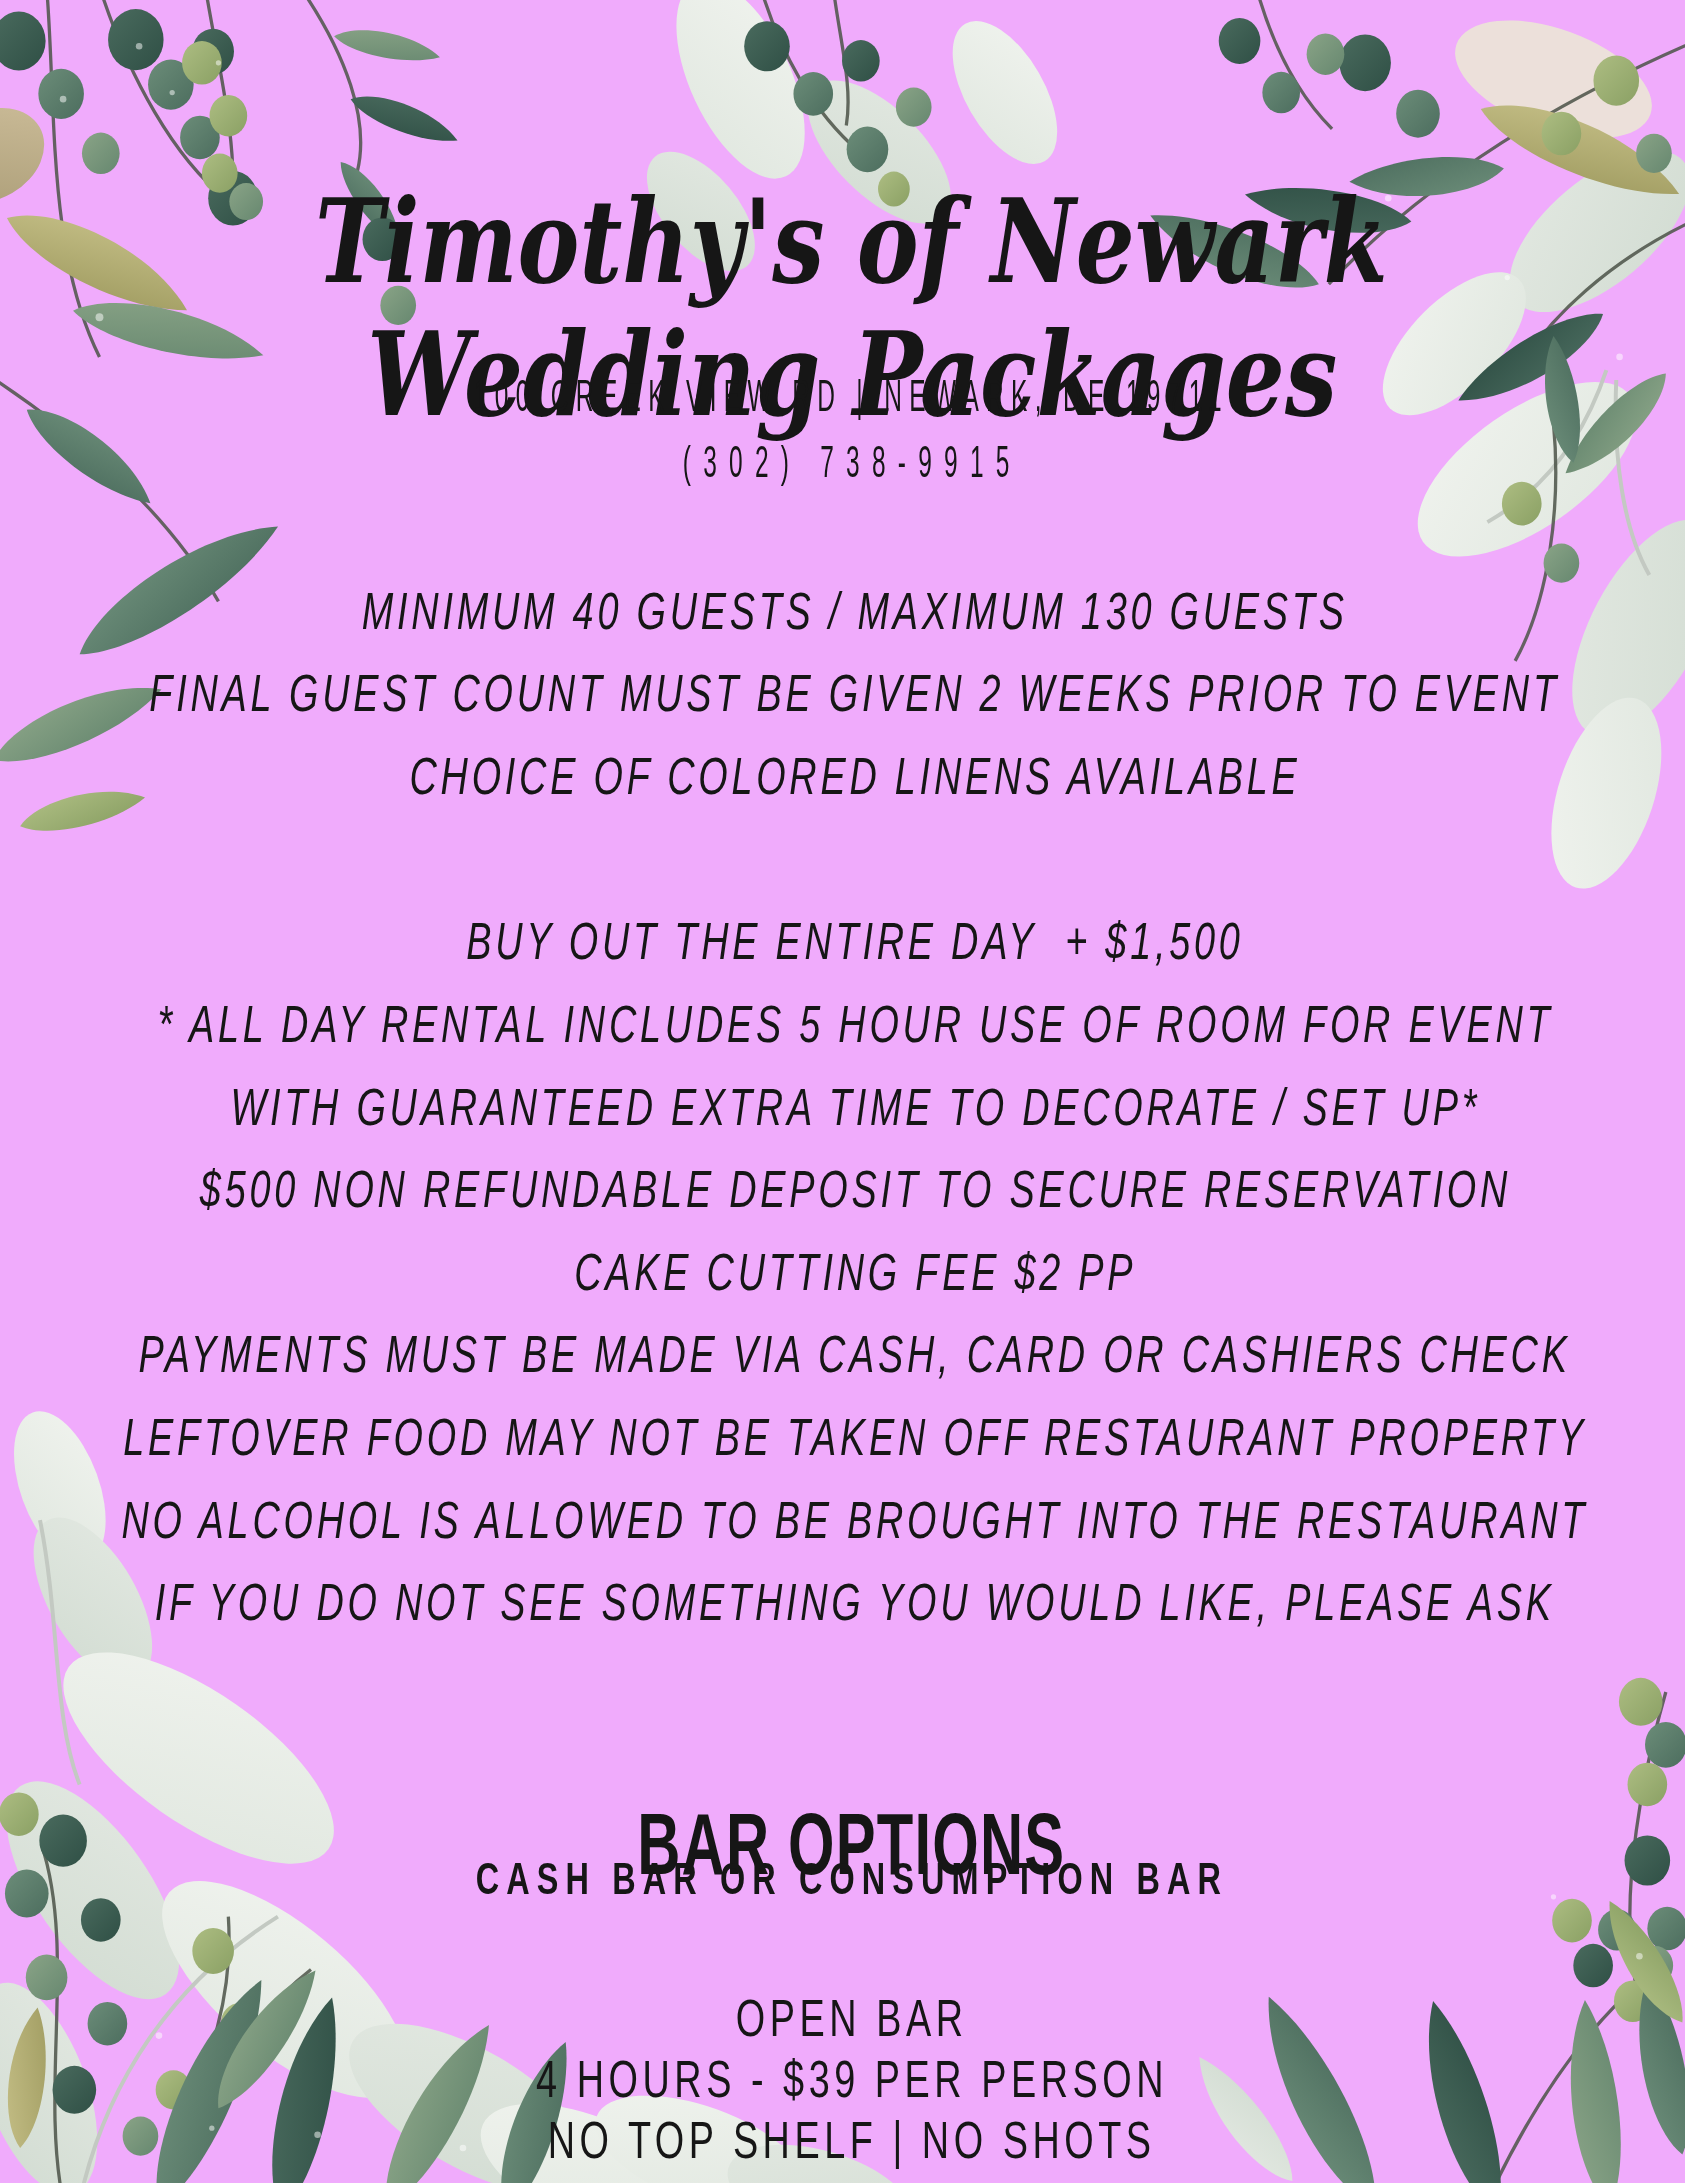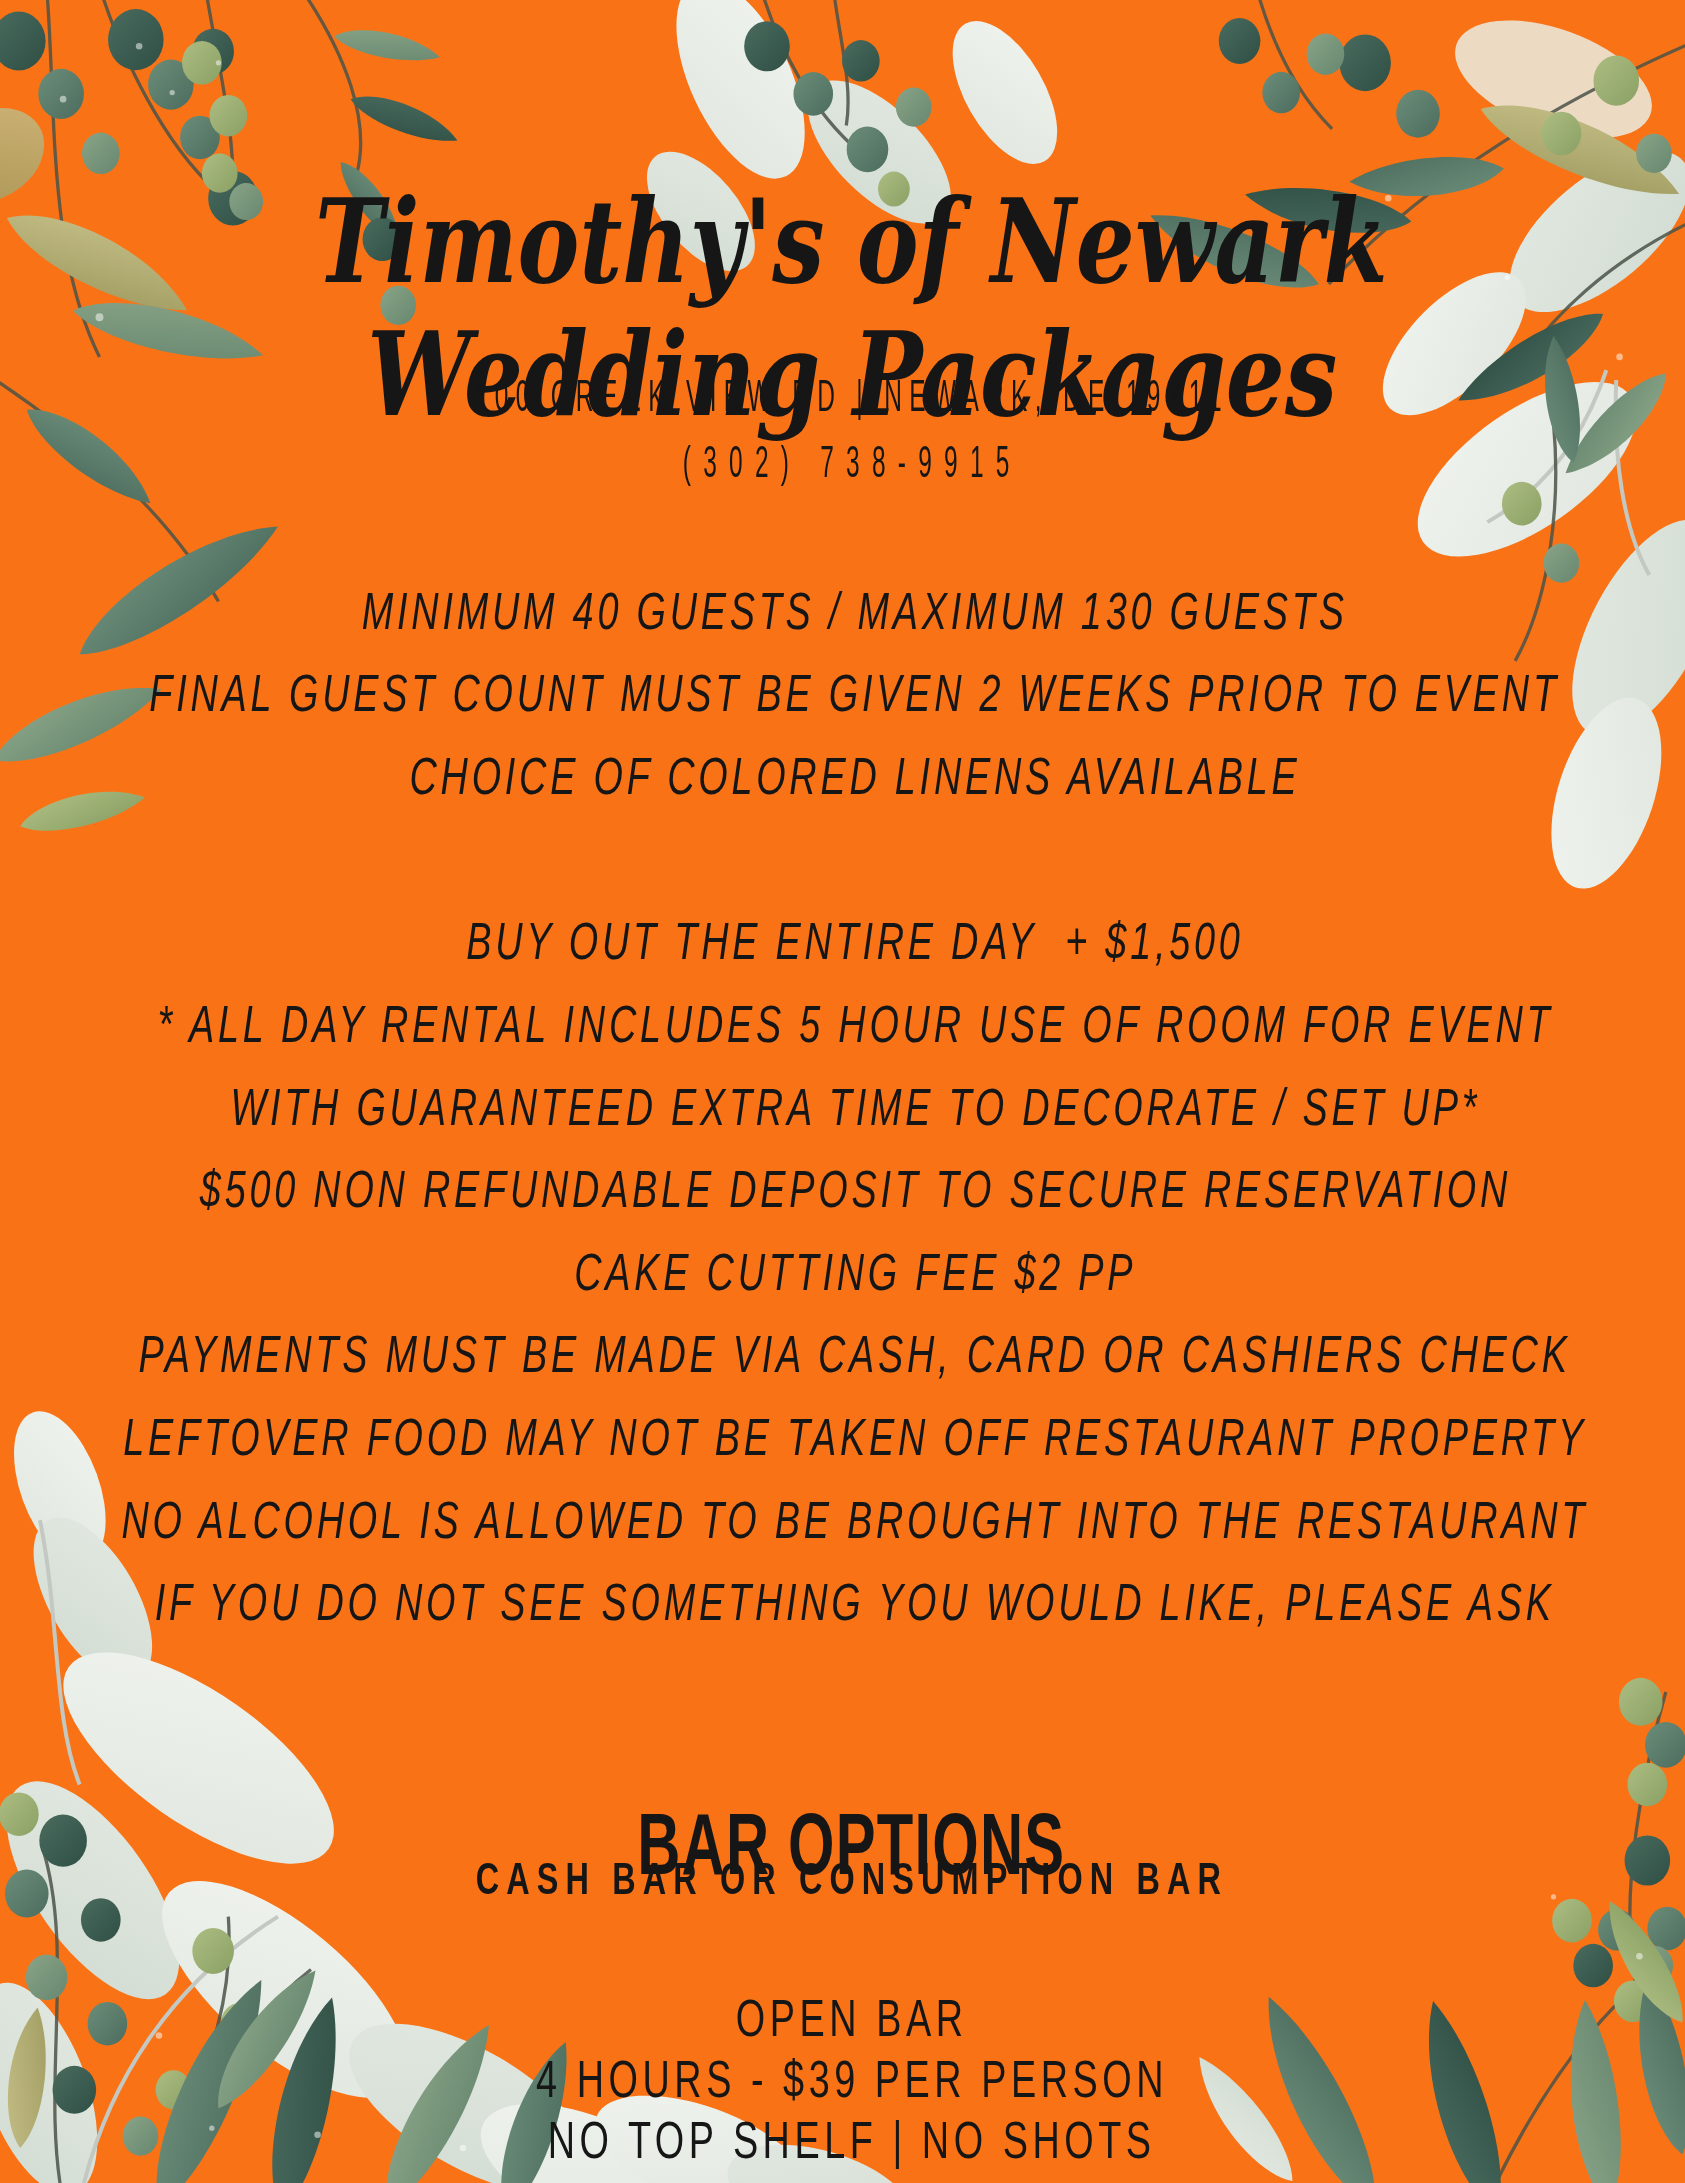--- a/index.html
+++ b/index.html
@@ -1,16 +1,16 @@
 <!DOCTYPE html>
 <html style="font-size:10.6px"><head>
 <meta charset="utf-8">
 <style>
   html,body{margin:0;padding:0;background:#ffffff;}
-  .page{position:relative;width:1686px;height:2183px;background:#f97316;overflow:hidden;
+  .page{position:relative;width:1686px;height:2183px;background:#f0abfc;overflow:hidden;
         font-family:"Liberation Sans",sans-serif;color:#161616;}
   .foliage{position:absolute;left:0;top:0;width:1686px;height:2183px;}
   .content{position:absolute;left:0;top:0;width:1686px;height:2183px;}
   .line{position:absolute;left:0;width:1686px;text-align:center;white-space:pre-wrap;}
   .tx{display:inline-block;transform-origin:50% 50%;}
   .l-title{line-height:142px;}
   .t-title{font-family:"DejaVu Serif","Liberation Serif",serif;font-style:italic;font-weight:700;
            font-size:116px;transform:scale(0.8,1);}
   .l-addr{line-height:56px;}
   .t-addr{font-size:34px;letter-spacing:.3em;transform:scale(0.72,1.3);}

